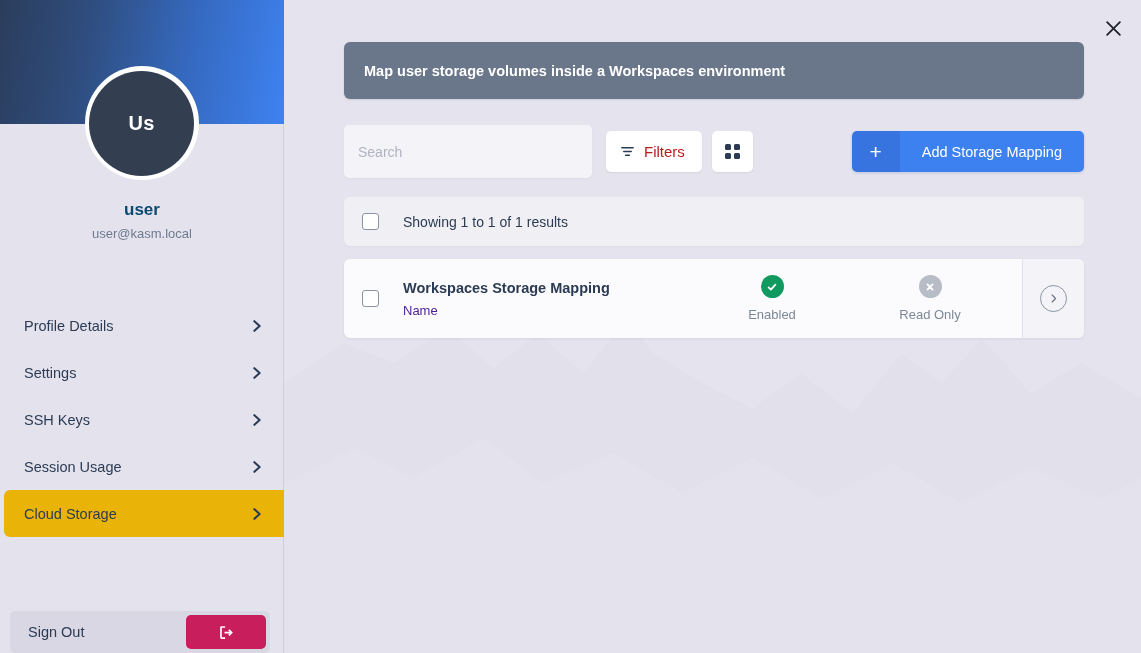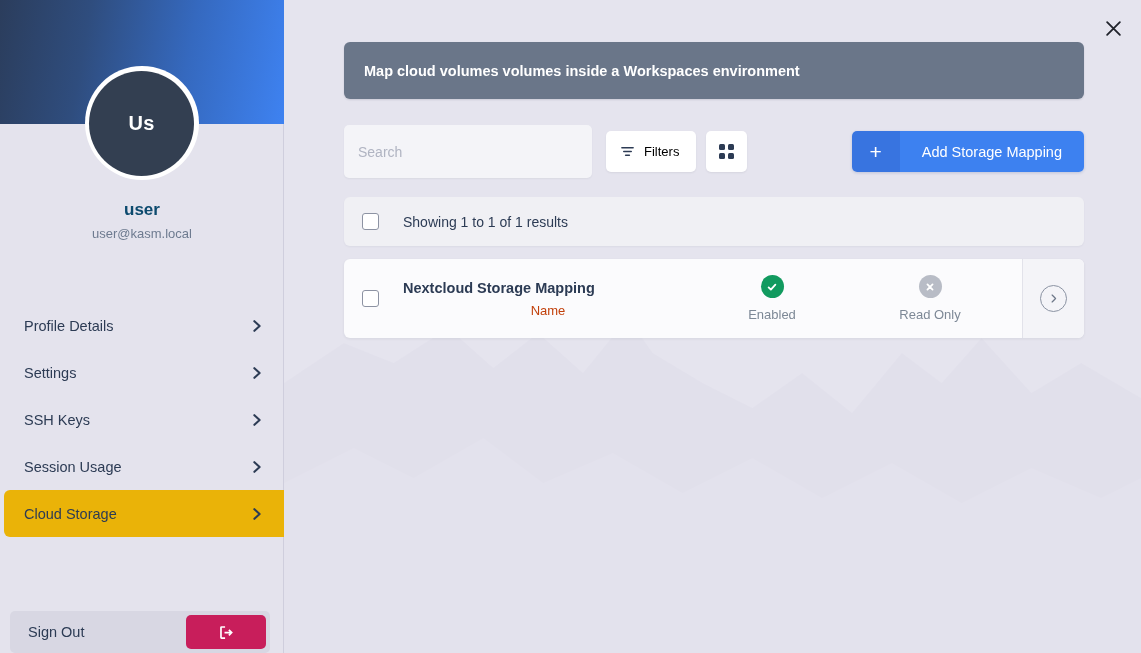--- a/index.html
+++ b/index.html
@@ -129,21 +129,21 @@
     font-family: "Liberation Sans", sans-serif;
     outline: none;
     box-shadow: 0 1px 2px rgba(40,50,70,.06);
   }
   .search-box::placeholder { color: #b0b4c2; }
   .btn-filters {
     margin-left: 14px;
     height: 41px; padding: 0 17px 0 14px;
     background: #ffffff; border: none; border-radius: 5px;
     display: flex; align-items: center; gap: 9px;
-    font-size: 13px; color: #000000; cursor: pointer;
+    font-size: 15px; color: #b91c1c; cursor: pointer;
     font-family: "Liberation Sans", sans-serif;
     box-shadow: 0 1px 2px rgba(40,50,70,.08);
   }
   .btn-filters svg { width: 15px; height: 15px; stroke: #2c3b54; stroke-width: 1.6; }
   .btn-grid {
     margin-left: 10px;
     width: 41px; height: 41px;
     background: #ffffff; border: none; border-radius: 5px;
     display: flex; align-items: center; justify-content: center;
     cursor: pointer;
@@ -193,21 +193,21 @@
     display: flex; align-items: stretch;
     box-shadow: 0 1px 3px rgba(40,50,70,.08);
     overflow: hidden;
   }
   .row-cb-wrap { display: flex; align-items: center; padding-left: 18px; }
   .row-name {
     display: flex; flex-direction: column; justify-content: center;
     margin-left: 24px; width: 290px;
   }
   .row-title { font-size: 14.5px; font-weight: bold; color: #2c3b54; }
-  .row-sub { margin-top: 7px; font-size: 13px; color: #c2410c; text-align: center; }
+  .row-sub { margin-top: 7px; font-size: 13px; color: #4c1d95; }
   .status-col {
     width: 158px;
     display: flex; flex-direction: column;
     align-items: center; justify-content: center;
   }
   .badge {
     width: 23px; height: 23px; border-radius: 50%;
     display: flex; align-items: center; justify-content: center;
   }
   .badge svg { width: 12px; height: 12px; stroke: #ffffff; stroke-width: 2.4; fill: none; }
@@ -313,21 +313,21 @@
 
     <div class="close-btn">
       <svg viewBox="0 0 16 16">
           <path d="M2 2 L14 14 M14 2 L2 14" stroke-linecap="round"></path>
         </svg>
     </div>
 
     <div class="content">
 
       <div class="banner">
-        <span>Map cloud volumes volumes inside a Workspaces environment</span>
+        <span>Map user storage volumes inside a Workspaces environment</span>
       </div>
 
       <div class="toolbar">
         <input class="search-box" type="text" placeholder="Search" style="">
 
         <button class="btn-filters">
           <svg viewBox="0 0 16 16">
             <path d="M2 4h12 M4 8h8 M6 12h4" stroke-linecap="round"></path>
           </svg>
           <span>Filters</span>
@@ -352,21 +352,21 @@
         <div class="cb"></div>
         <div class="results-text">Showing 1 to 1 of 1 results</div>
       </div>
 
       <div class="row-card">
         <div class="row-cb-wrap">
           <div class="cb"></div>
         </div>
 
         <div class="row-name">
-          <div class="row-title">Nextcloud Storage Mapping</div>
+          <div class="row-title">Workspaces Storage Mapping</div>
           <div class="row-sub">Name</div>
         </div>
 
         <div class="status-col">
           <div class="badge" style="background:#119a5f">
             <svg viewBox="0 0 16 16">
                 <path d="M3.5 8.5 L6.5 11.5 L12.5 4.8" stroke-linecap="round" stroke-linejoin="round"></path>
               </svg>
           </div>
           <div class="status-label">Enabled</div>

